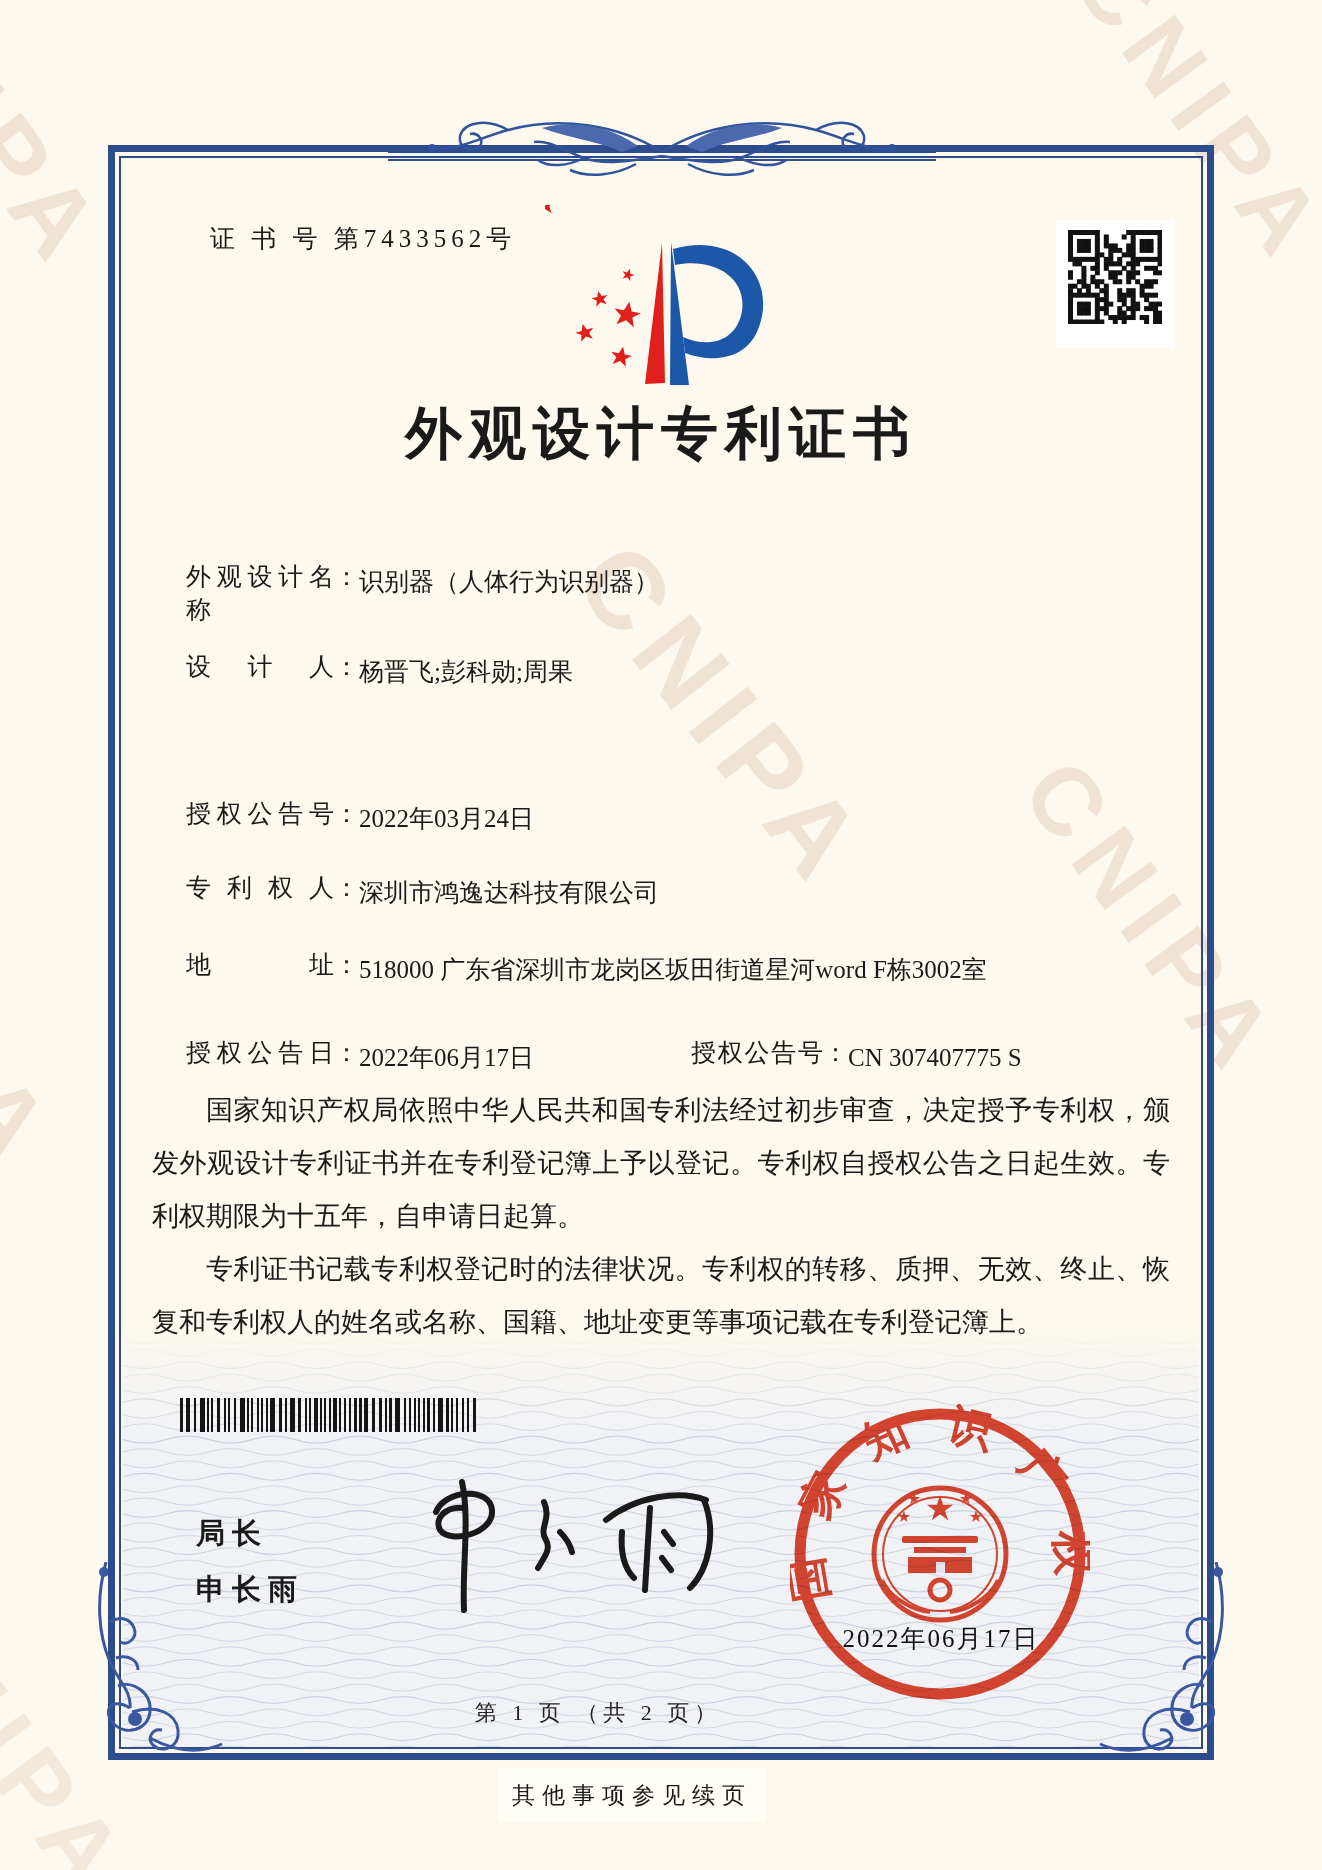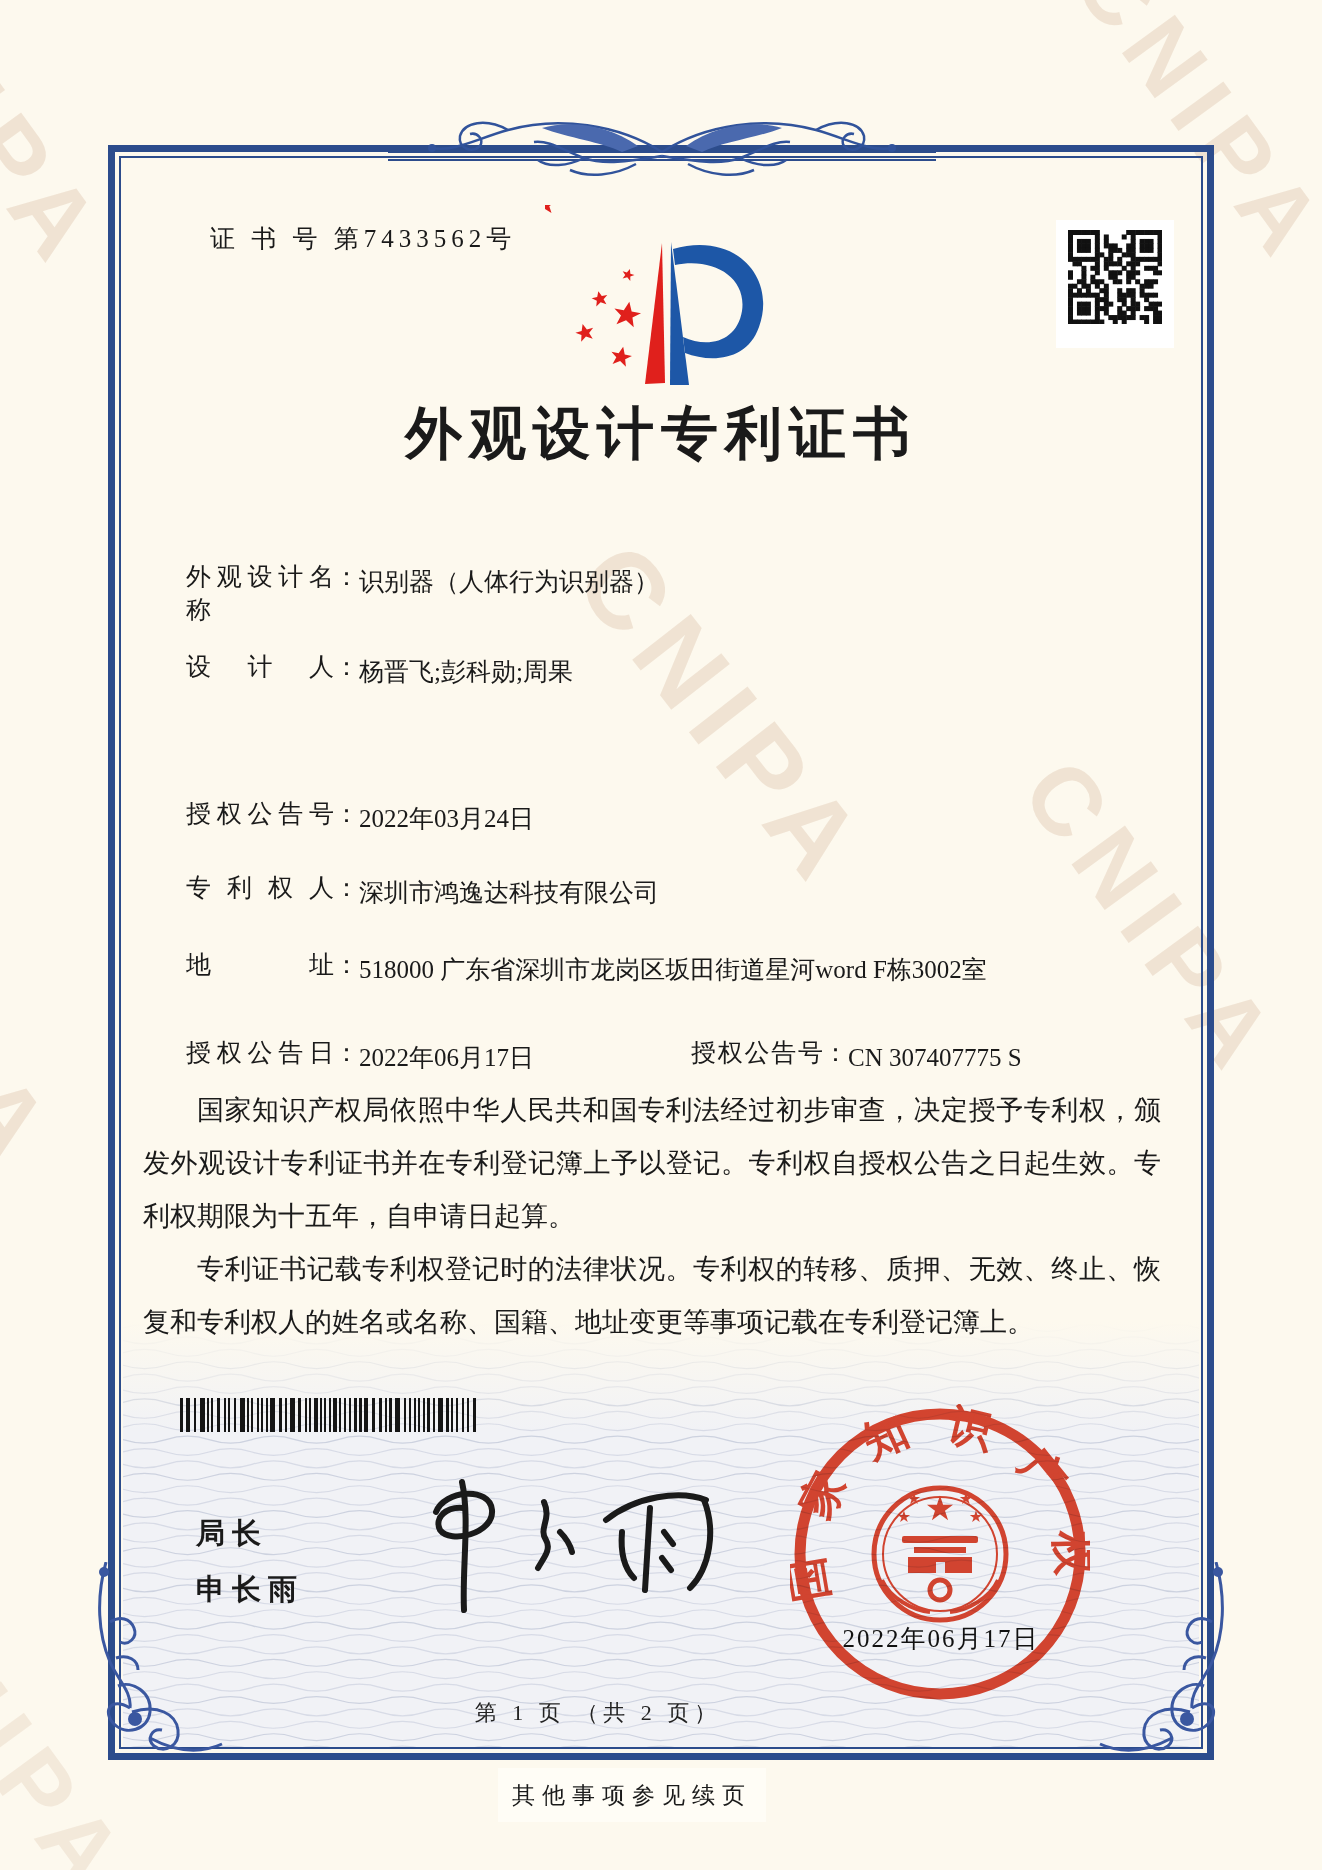--- a/index.html
+++ b/index.html
@@ -26,21 +26,21 @@
   
   .cert-no{position:absolute;left:186px;top:222px;font-size:25px;letter-spacing:5px;z-index:4;margin-left:24px;}
   .title{position:absolute;left:108px;top:396px;width:1106px;text-align:center;
     font-size:57px;font-weight:bold;letter-spacing:7px;z-index:4;font-family:Liberation Mono, monospace;}
   .field{position:absolute;left:186px;font-size:25px;z-index:4;width:950px;}
   .f-label{display:inline-block;width:148px;text-align:justify;text-align-last:justify;vertical-align:top;}
   .f-colon::before{content:"：";}
   .f-colon{vertical-align:top;}
   .f-value{display:inline-block;max-width:730px;vertical-align:top;line-height:1.72;}
   .grant2{position:absolute;left:505px;top:0;}
-  .body-text{position:absolute;left:143px;top:1084px;width:1018px;z-index:4;
+  .body-text{position:absolute;left:152px;top:1084px;width:1018px;z-index:4;
     font-size:27px;line-height:53px;text-align:justify;}
   .body-text p{margin:0;text-indent:2em;}
   .barcode{position:absolute;left:180px;top:1398px;z-index:4;}
   .signer{position:absolute;left:196px;z-index:4;font-family:"Liberation Sans",sans-serif;
     font-weight:bold;font-size:29px;letter-spacing:7px;}
   .signature{position:absolute;left:392px;top:1468px;z-index:4;}
   .seal{position:absolute;left:790px;top:1404px;width:300px;height:300px;z-index:5;
     mix-blend-mode:multiply;}
   .seal-date{position:absolute;left:810px;top:1622px;width:262px;text-align:center;
     font-size:25px;letter-spacing:2px;color:#111;z-index:6;}

